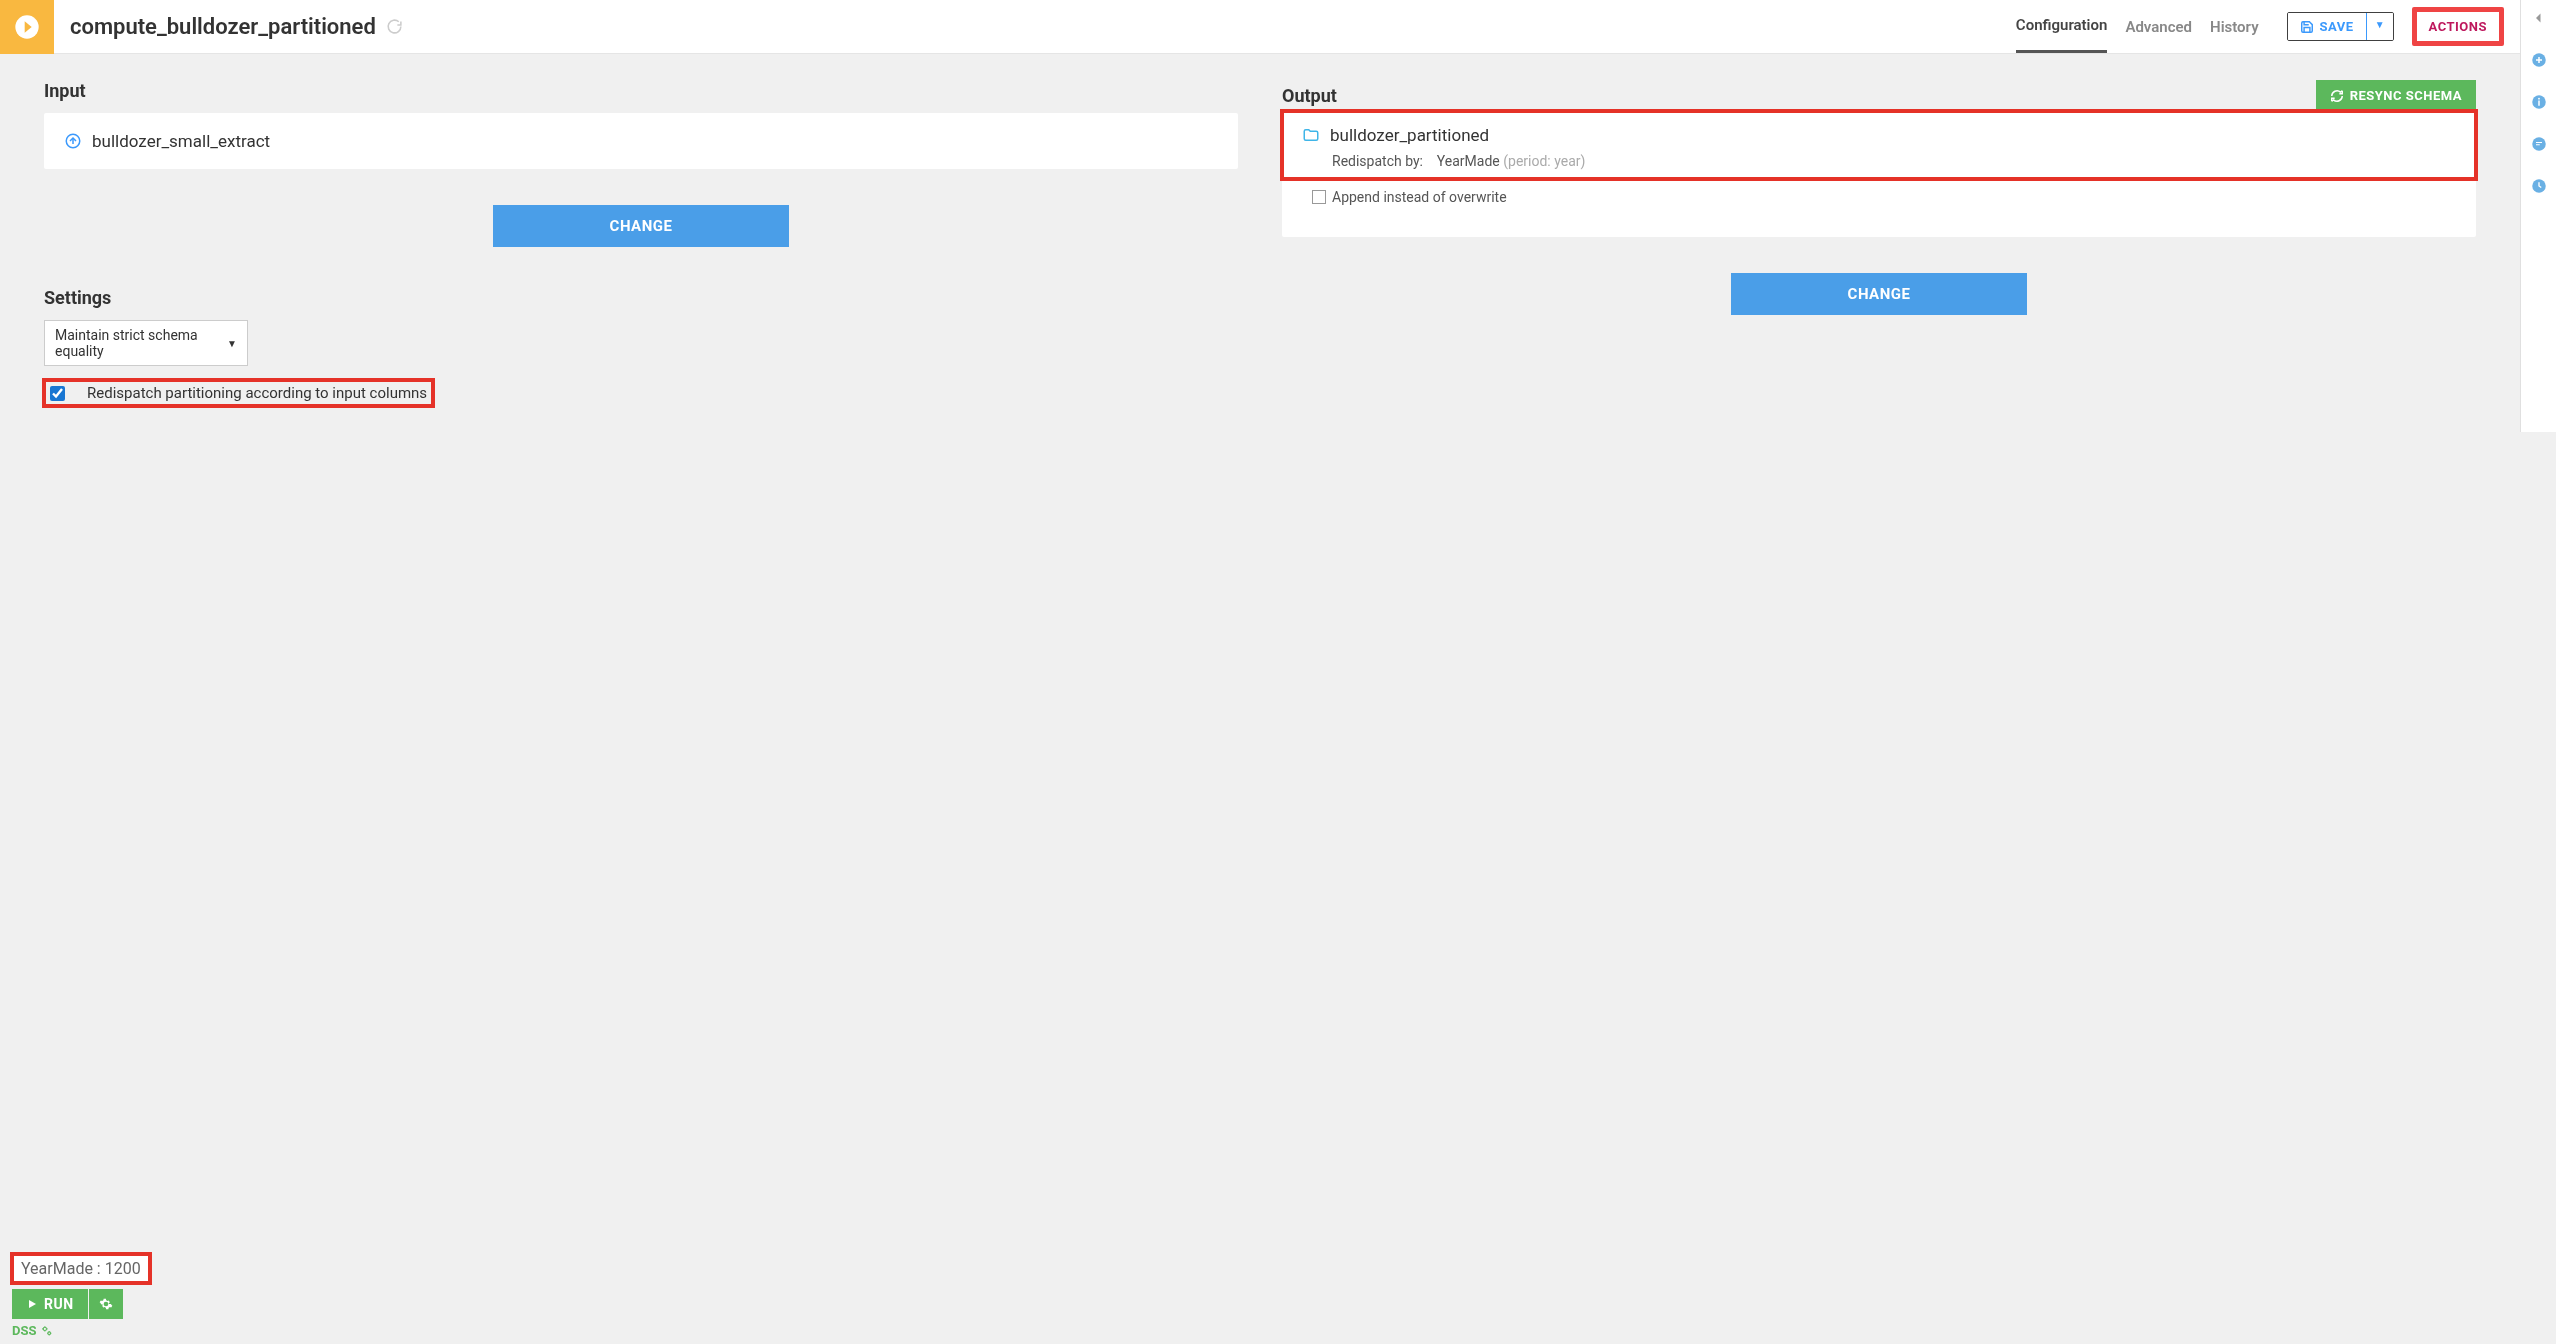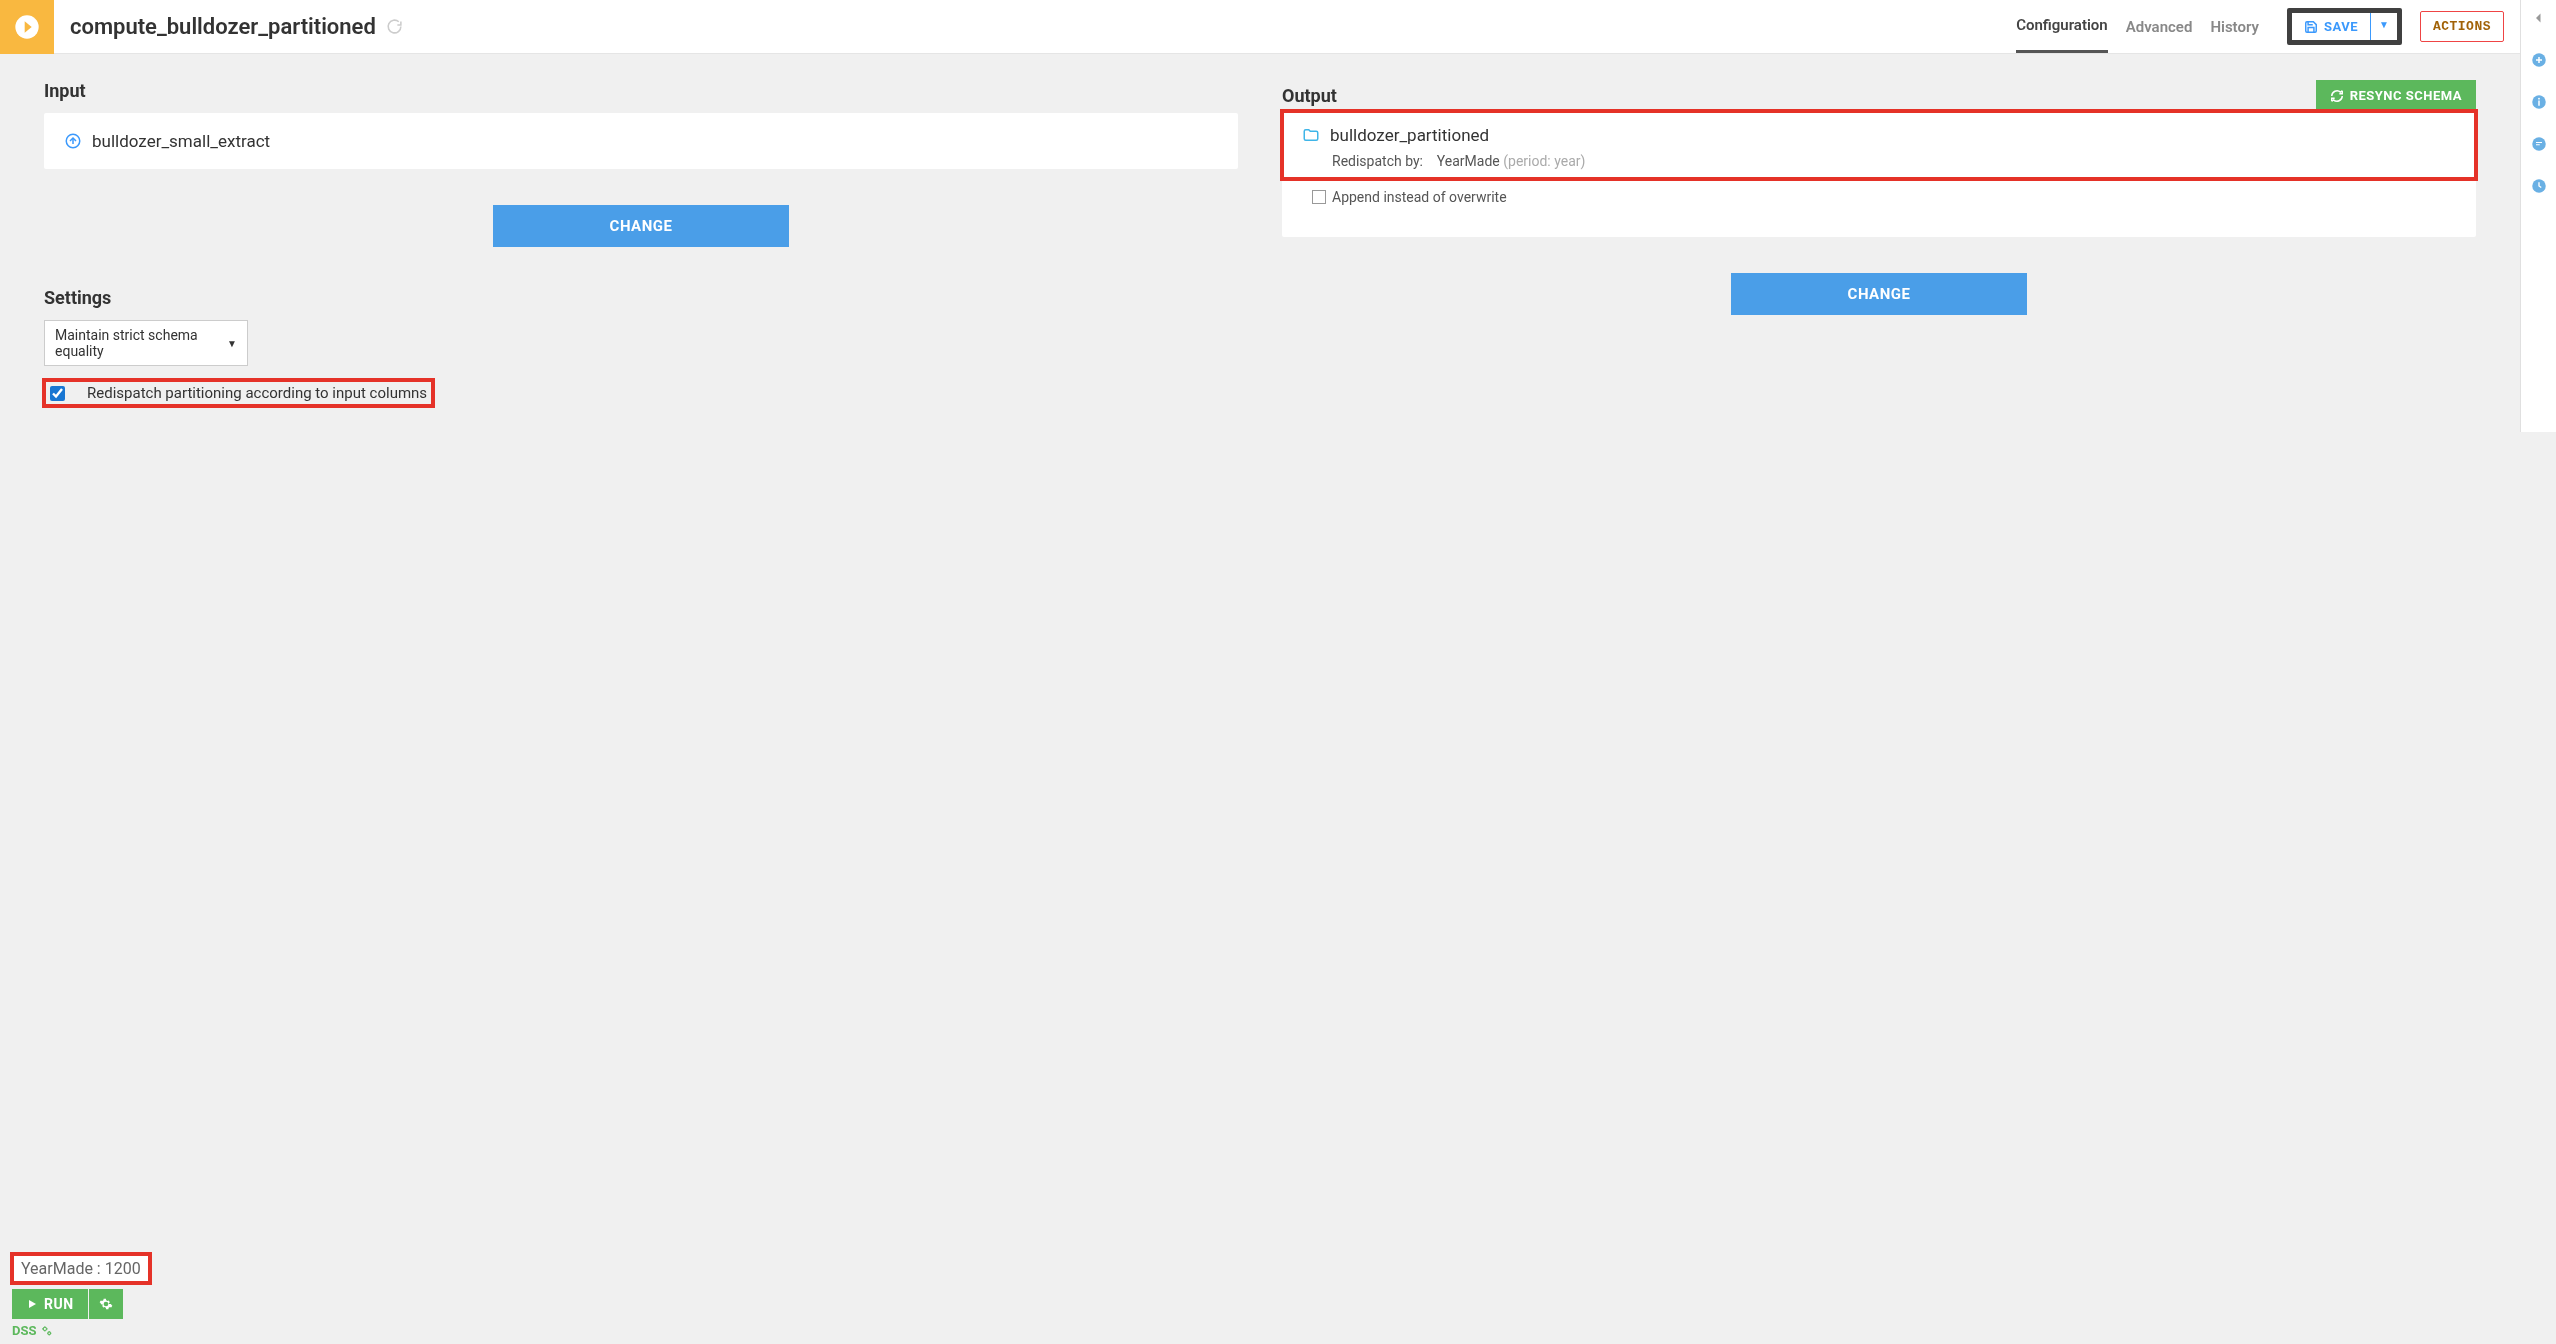--- a/index.html
+++ b/index.html
@@ -69,21 +69,21 @@
       font-weight: 600;
       cursor: pointer;
       height: 100%;
       display: flex;
       align-items: center;
       font-size: 15px;
     }
     .tab.active { color: #444; border-bottom: 3px solid #555; }
     .save-group {
       display: flex;
-      border: 5px solid #404040;
+      border: 1px solid #404040;
       border-radius: 2px;
       overflow: hidden;
       margin-left: 10px;
     }
     .save-btn {
       background: #fff;
       color: #3b99fc;
       font-weight: 700;
       font-size: 13px;
       padding: 6px 12px;
@@ -95,30 +95,29 @@
     }
     .save-arrow {
       background: #fff;
       color: #3b99fc;
       padding: 6px 8px;
       border-left: 1px solid #3b99fc;
       cursor: pointer;
       font-size: 10px;
     }
     .actions-btn {
-      border: 1px solid #ef4444;
-      background: #fff;
-      color: #a16207;
+      border: 5px solid #ef4444;
+      background: #fff;
+      color: #be185d;
       font-weight: 700;
       font-size: 13px;
       padding: 7px 12px;
       cursor: pointer;
       letter-spacing: 0.5px;
       border-radius: 2px;
-      font-family: Liberation Mono, monospace;
     }
     .content {
       padding: 26px 44px;
       display: grid;
       grid-template-columns: 1fr 1fr;
       gap: 44px;
     }
     .section-title {
       font-size: 18px;
       font-weight: 700;

